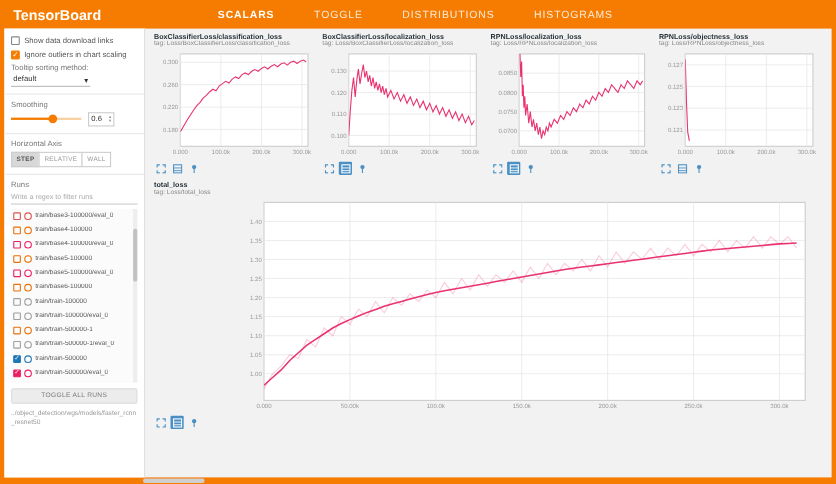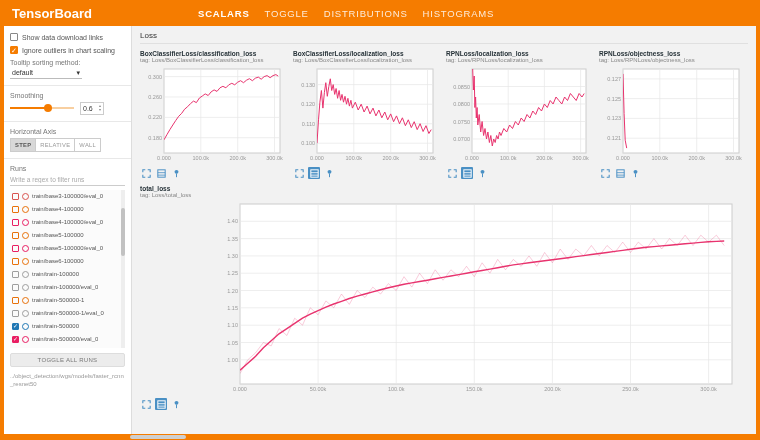--- a/index.html
+++ b/index.html
@@ -2,21 +2,21 @@
 <html><head>
 <meta charset="utf-8">
 <style>
   * { box-sizing: border-box; margin: 0; padding: 0; }
   html, body { width: 760px; height: 440px; overflow: hidden; background: #f57c00;
                font-family: "Liberation Sans", sans-serif; }
   .app { position: absolute; top: 0; left: 0; width: 760px; height: 440px; }
 
   .header { height: 26px; background: #f57c00; display: flex; align-items: center; color: #fff; }
   .brand { font-size: 13px; font-weight: bold; margin-left: 12px; width: 140px; }
-  .tabs { display: flex; gap: 15px; margin-left: 46px; }
+  .tabs { display: flex; gap: 36px; margin-left: 46px; }
   .tab { font-size: 9.5px; letter-spacing: 0.8px; color: rgba(255,255,255,0.85); cursor: pointer; }
   .tab.active { color: #fff; font-weight: bold; }
 
   .content { display: flex; height: 408px; margin: 0 4px; background: #f2f2f2; }
 
   .sidebar { width: 128px; background: #fff; border-right: 1px solid #ddd;
              padding: 7px 6px 4px 6px; font-size: 7px; color: #555; flex-shrink: 0; overflow: hidden; }
   .check-row { display: flex; align-items: center; gap: 4px; margin-bottom: 5px; cursor: pointer; }
   .cbox { width: 8px; height: 8px; border: 1px solid #888; border-radius: 1px; flex-shrink: 0;
           display: flex; align-items: center; justify-content: center; font-size: 7px; color: #fff; line-height: 1; }
@@ -195,21 +195,20 @@
         <div class="run-scrollbar">
             <div class="run-thumb"></div>
           </div>
       </div>
 
       <button class="toggle-btn">TOGGLE ALL RUNS</button>
       <div class="run-path">../object_detection/wgs/models/faster_rcnn_resnet50</div>
     </div>
 
     <div class="main">
-      <div class="section-header">Loss</div>
 
       <div class="charts-row">
         <div class="chart-card">
           <div class="chart-title">BoxClassifierLoss/classification_loss</div>
           <div class="chart-tag">tag: Loss/BoxClassifierLoss/classification_loss</div>
           <svg class="chart-svg" width="145" height="100">
               <rect x="24" y="4" width="116" height="84" fill="#ffffff" stroke="#cccccc" stroke-width="1"></rect>
               <defs>
                 <clipPath id="clip0">
                   <rect x="24" y="4" width="116" height="84"></rect>

